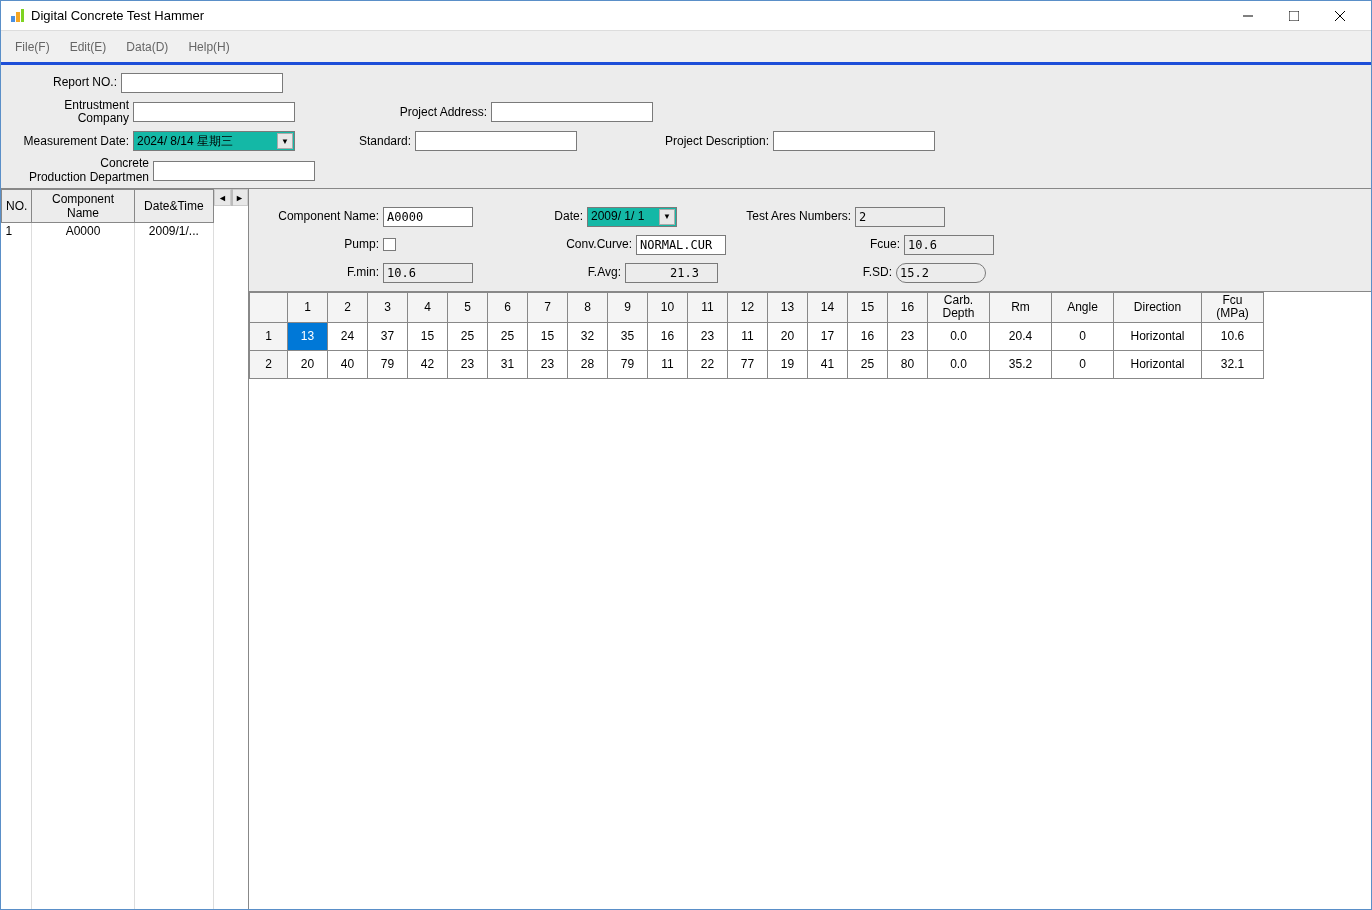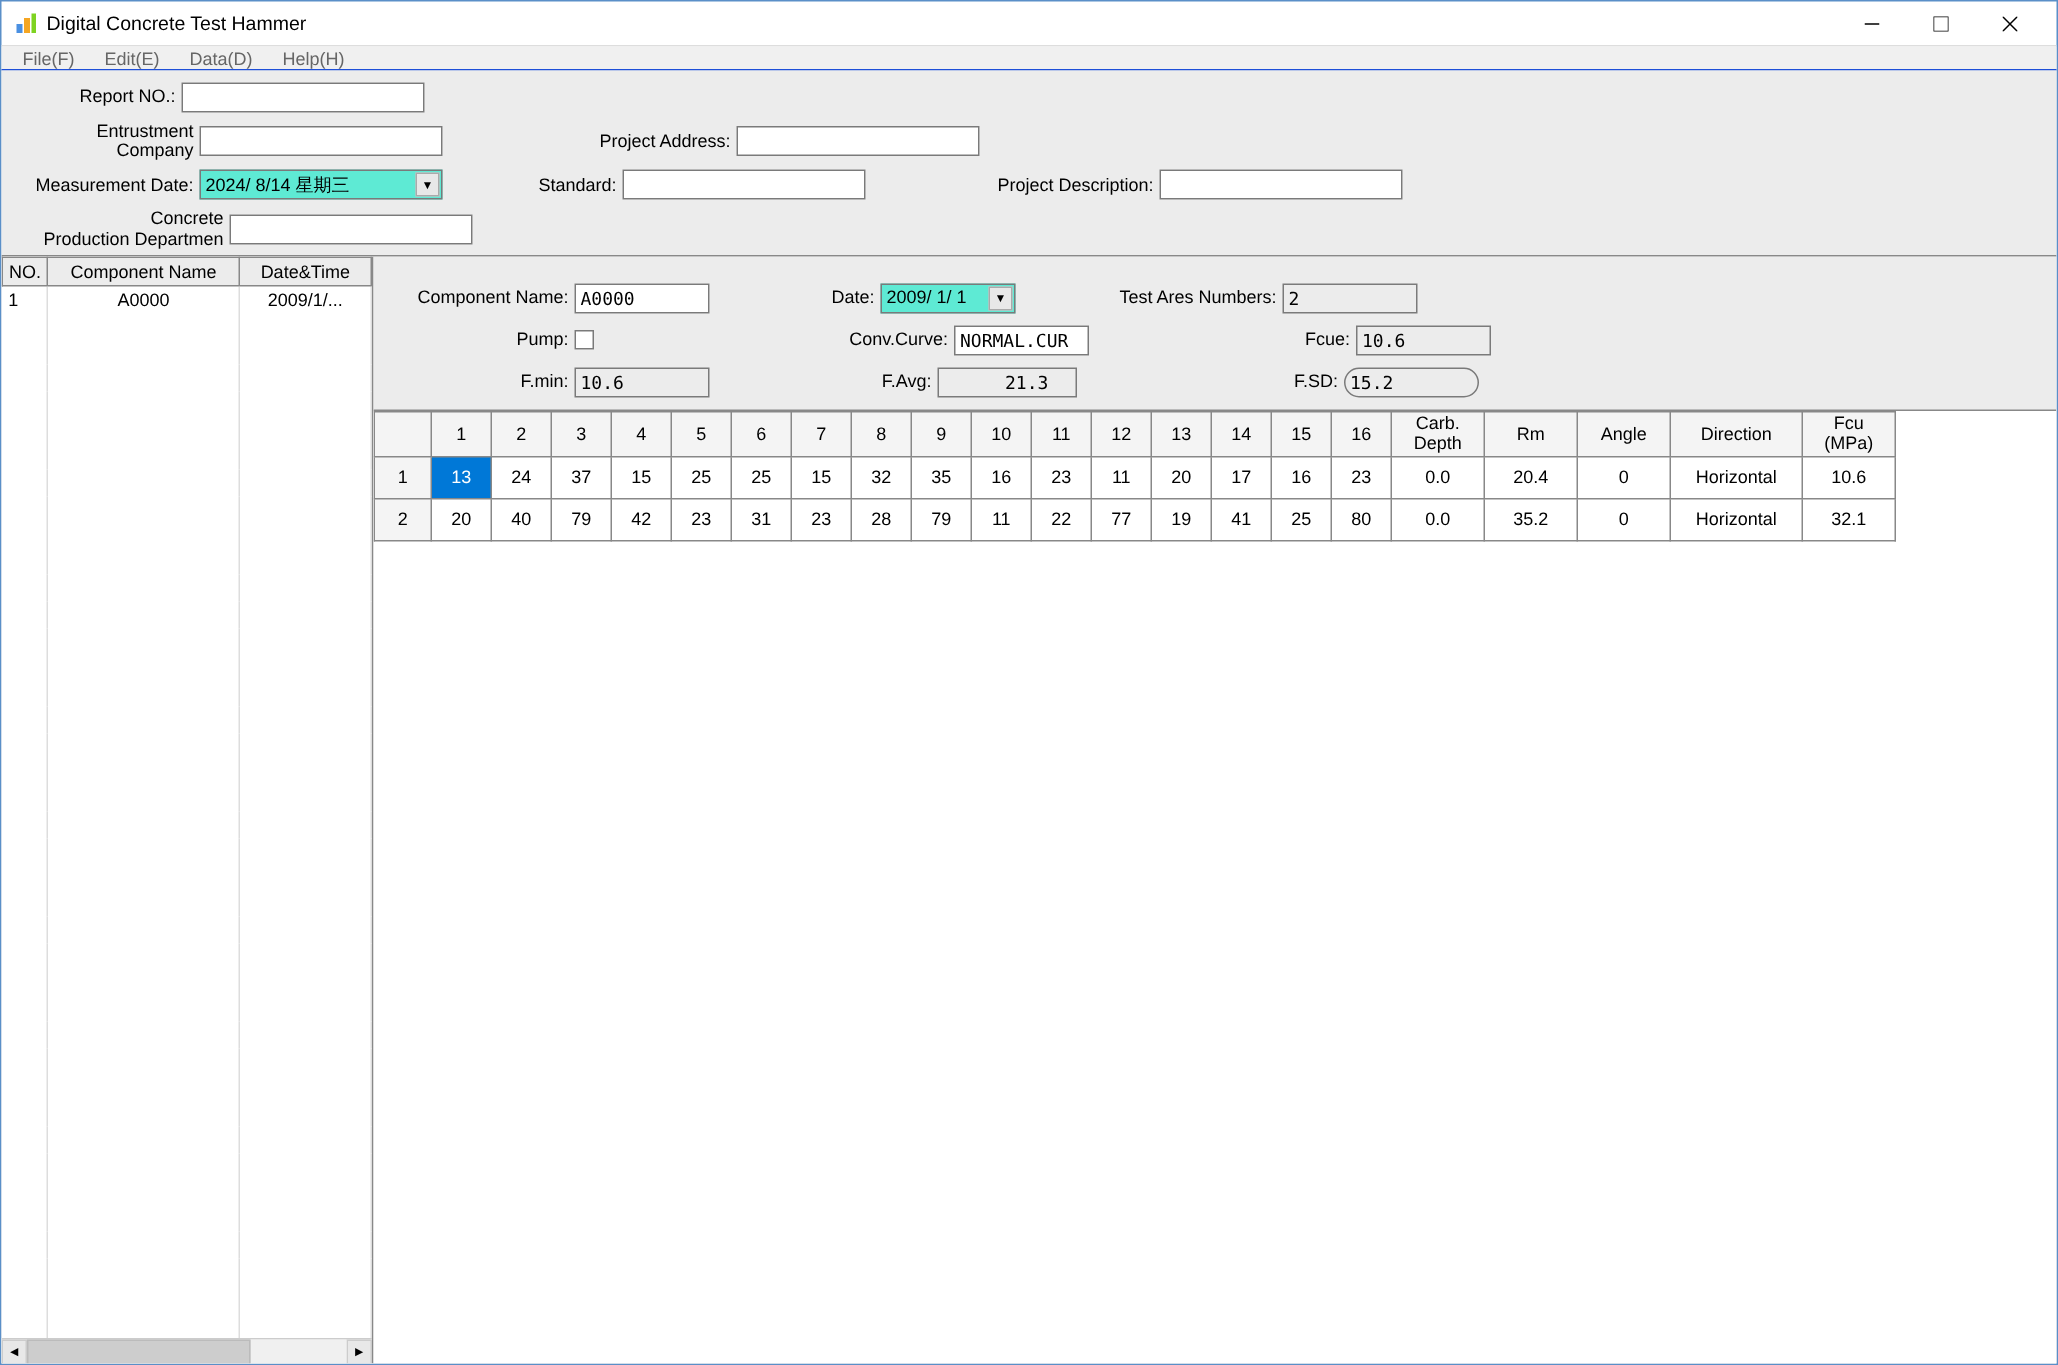--- a/index.html
+++ b/index.html
@@ -45,25 +45,25 @@
     .titlebar-btn {
       width: 46px;
       height: 30px;
       display: flex;
       align-items: center;
       justify-content: center;
       cursor: pointer;
       font-size: 14px;
     }
     .menubar {
-      height: 16px;
+      height: 34px;
       display: flex;
       align-items: center;
       padding: 0 4px;
-      border-bottom: 1px solid #1d4ed8;
+      border-bottom: 3px solid #1d4ed8;
       background: #f0f0f0;
       font-size: 12px;
       color: #666;
     }
     .menubar span {
       padding: 2px 10px;
       cursor: pointer;
     }
     .content {
       flex: 1;
@@ -98,21 +98,21 @@
       height: 20px;
       border: 1px solid #7a7a7a;
       background: #fff;
       padding: 1px 3px;
       font-size: 12px;
       font-family: "Consolas", monospace;
     }
     .field-select {
       height: 20px;
       border: 1px solid #7a7a7a;
-      background: #5eead4;
+      background: #14b8a6;
       font-size: 12px;
       font-family: "Consolas", monospace;
       position: relative;
       padding: 1px 18px 1px 3px;
     }
     .dropdown-btn {
       position: absolute;
       right: 1px;
       top: 1px;
       bottom: 1px;
@@ -126,21 +126,21 @@
     }
     .split-area {
       flex: 1;
       display: flex;
       overflow: hidden;
       border-top: 1px solid #888;
     }
     .left-panel {
       width: 248px;
       display: flex;
-      flex-direction: column;
+      flex-direction: row;
       background: #fff;
       border-right: 1px solid #888;
     }
     .list-table {
       flex: 1;
       border-collapse: collapse;
       font-family: "Consolas", monospace;
       font-size: 12px;
     }
     .list-table th {

